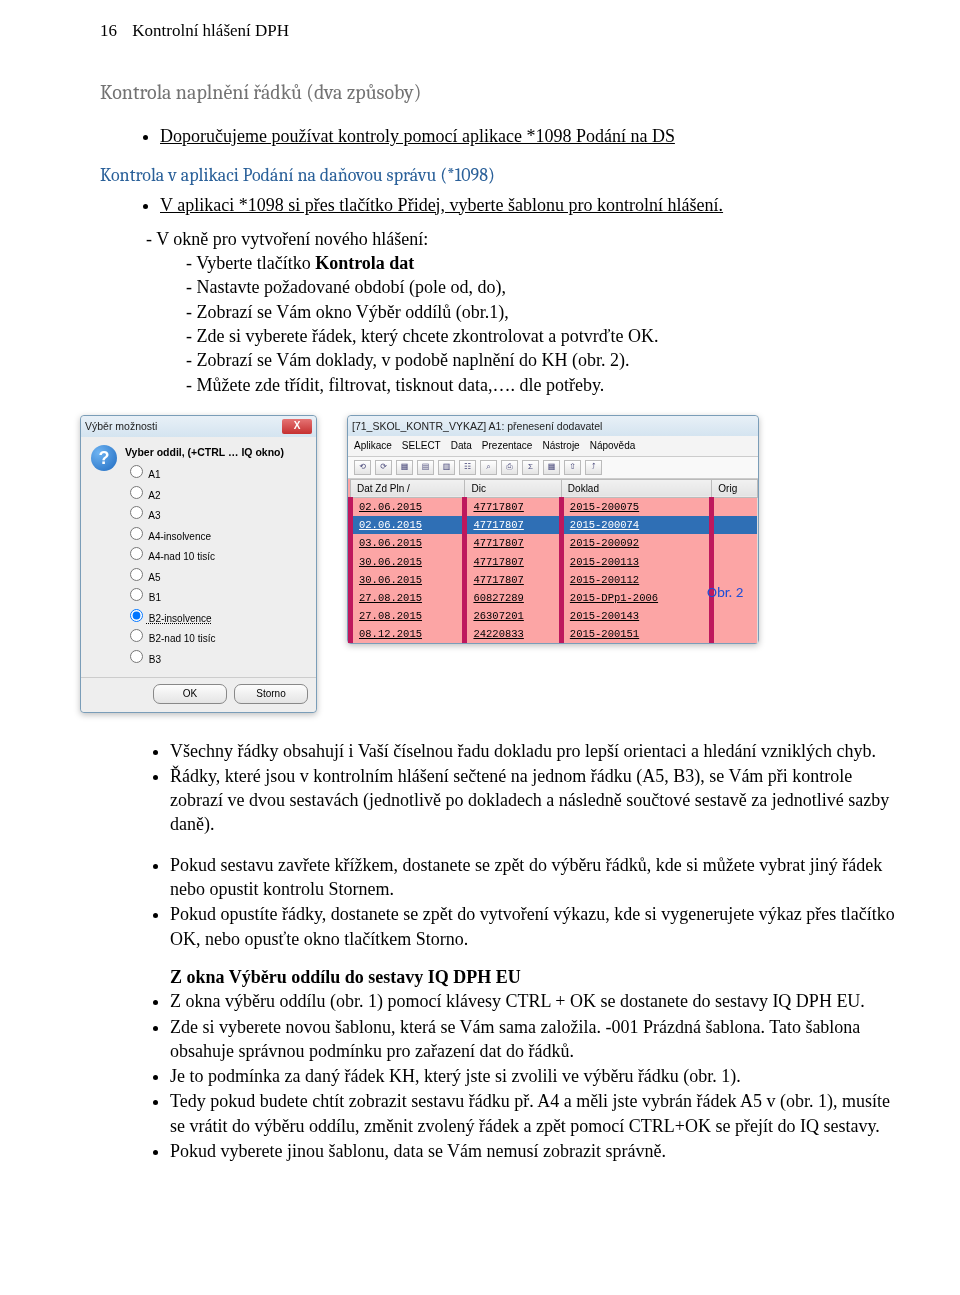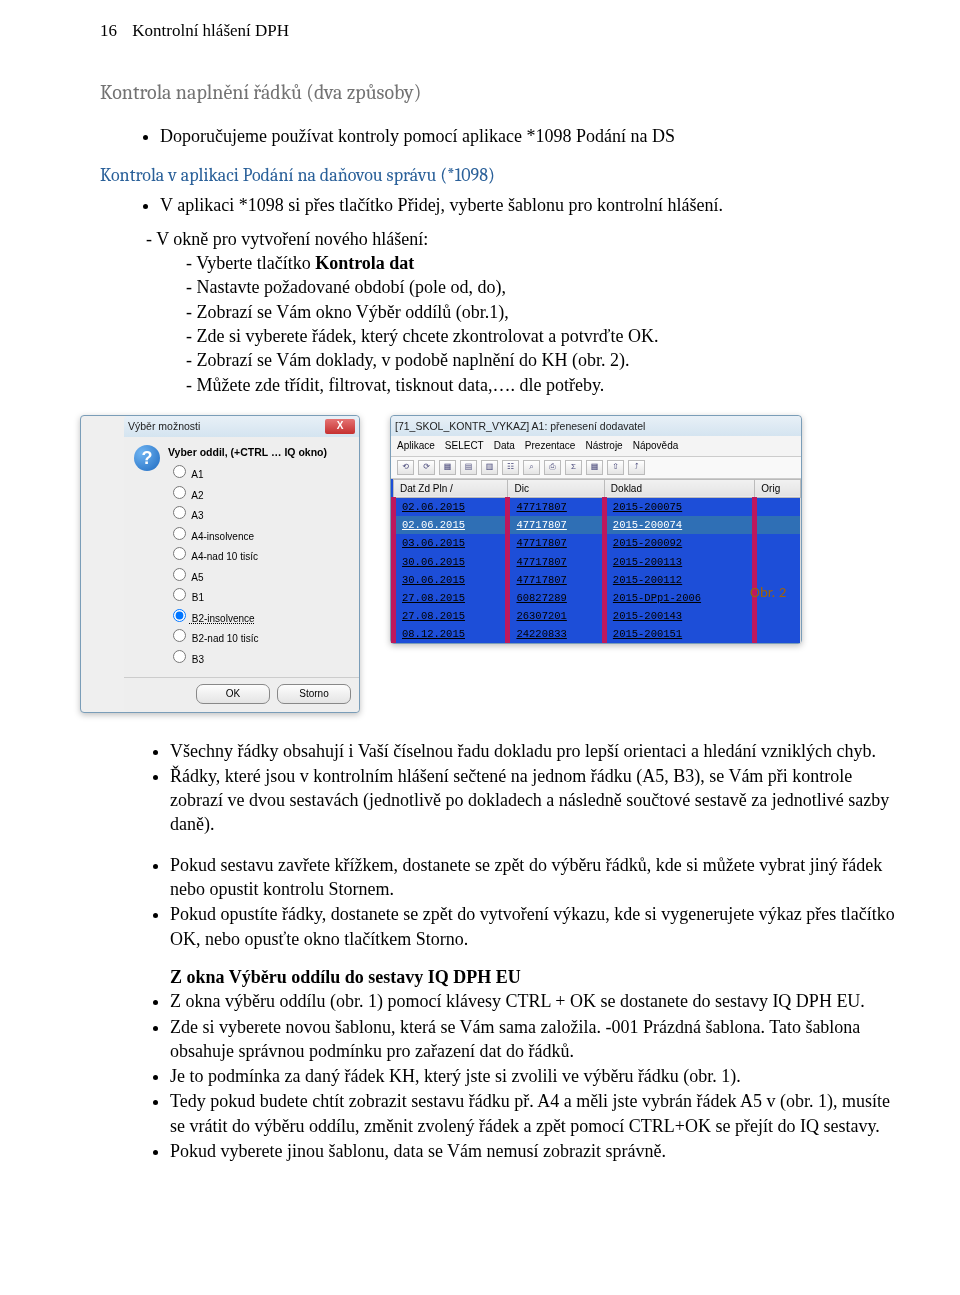--- a/index.html
+++ b/index.html
@@ -20,21 +20,21 @@
   .section-title {
     color: #737373;
     font-family: Cambria, Georgia, serif;
     font-size: 20px;
     margin: 6px 0 18px 0;
   }
   .bullet-list {
     margin: 0 0 10px 0;
     padding-left: 60px;
   }
-  .bullet-list li { margin-bottom: 2px; }
+  .bullet-list li { margin-bottom: 2px; text-decoration: underline; }
   .subsection-title {
     color: #2a6099;
     font-family: Cambria, Georgia, serif;
     font-size: 18px;
     margin: 16px 0 4px 0;
   }
   .dash-list {
     list-style-type: none;
     padding-left: 60px;
     margin: 0 0 18px 0;
@@ -75,21 +75,21 @@
     border-radius: 4px 4px 0 0;
   }
   .titlebar .ttl { font-weight:normal; color:#222; }
   .close-btn {
     width: 30px; height:15px;
     background: linear-gradient(#e57373,#c53030);
     color:#fff; font-weight:bold;
     font-size:10px; text-align:center;
     border-radius:2px; line-height:14px;
   }
-  .dlg1 { width: 235px; padding-left: 43px; }
+  .dlg1 { width: 235px; }
   .dlg1-body {
     background:#eee;
     padding: 8px 10px 10px 10px;
     display:flex;
     gap:8px;
   }
   .info-icon {
     width:26px;height:26px;border-radius:50%;
     background:radial-gradient(circle at 30% 30%,#6fb4f2,#1e6ac0);
     color:#fff;font-weight:bold;font-size:18px;
@@ -139,21 +139,21 @@
     border-bottom:1px solid #ccc;
   }
   .tbtn {
     width:15px;height:13px;
     border:1px solid #bbb;
     background:linear-gradient(#fff,#e4e4e4);
     font-size:8px;text-align:center;line-height:12px;
     color:#447;
   }
   .grid {
-    background:#1d4ed8;
+    background:#fca5a5;
     font-size:10px;
   }
   .grid table { border-collapse:collapse; width:100%; }
   .grid th {
     background:linear-gradient(#f2f2f2,#e2e2e2);
     border:1px solid #bbb;
     font-weight:normal;
     text-align:left;
     padding:2px 6px;
     font-size:10px;
@@ -164,21 +164,21 @@
     padding:2px 6px;
     font-family: "Courier New", monospace;
     font-size:10.5px;
     text-decoration:underline;
   }
   .grid tr.sel td {
     background:#2f6fb5;
     color:#fff;
   }
   .fig2-label {
-    color:#a16207;
+    color:#1d4ed8;
     font-family: Calibri, sans-serif;
     font-size:15px;
     position:absolute;
     margin-left:-54px;
     margin-top:-50px;
   }
   .fig2-wrap { position:relative; }
   .lower-list {
     padding-left: 70px;
     margin: 0 0 14px 0;

